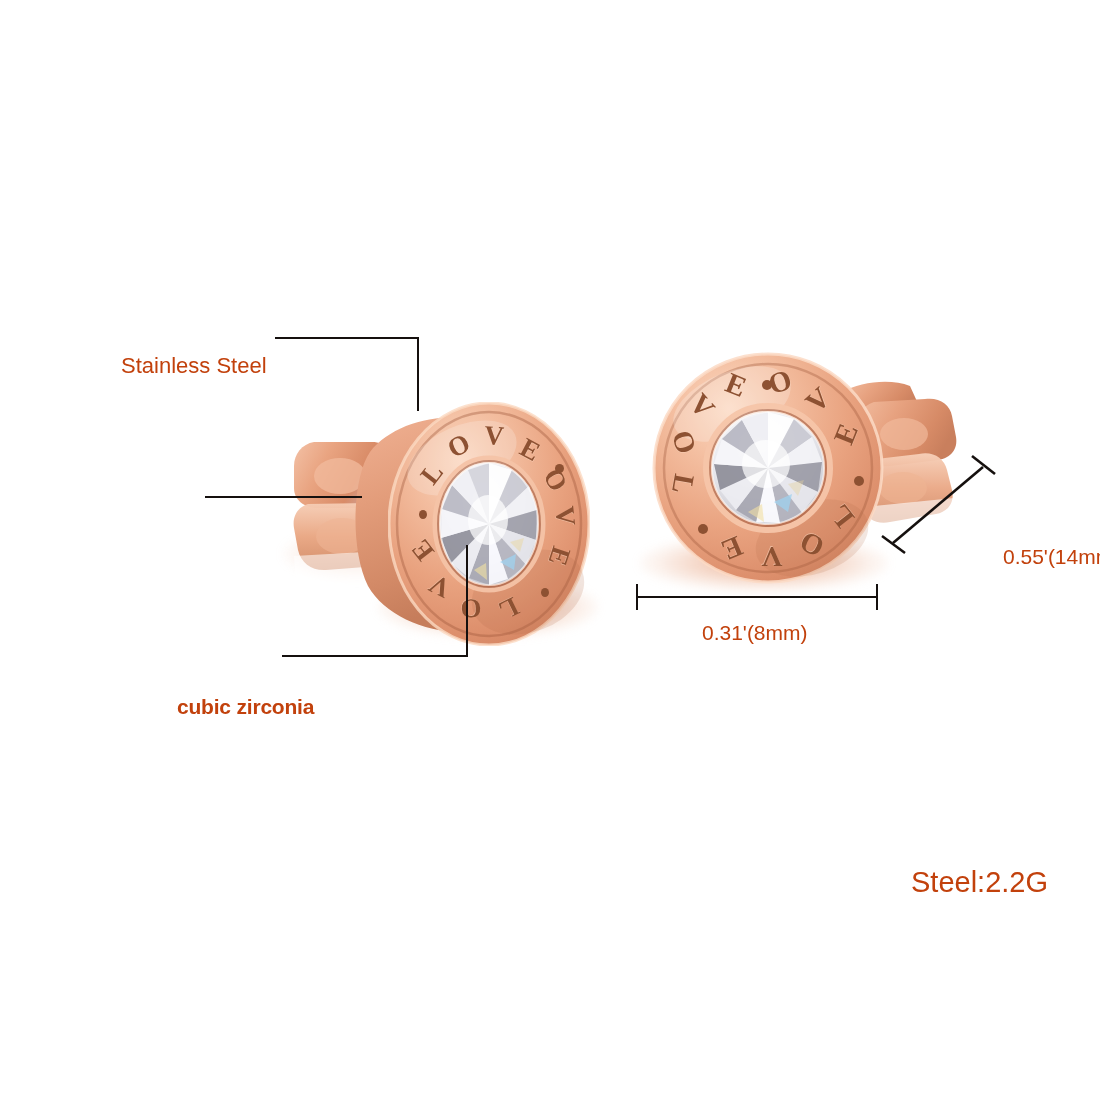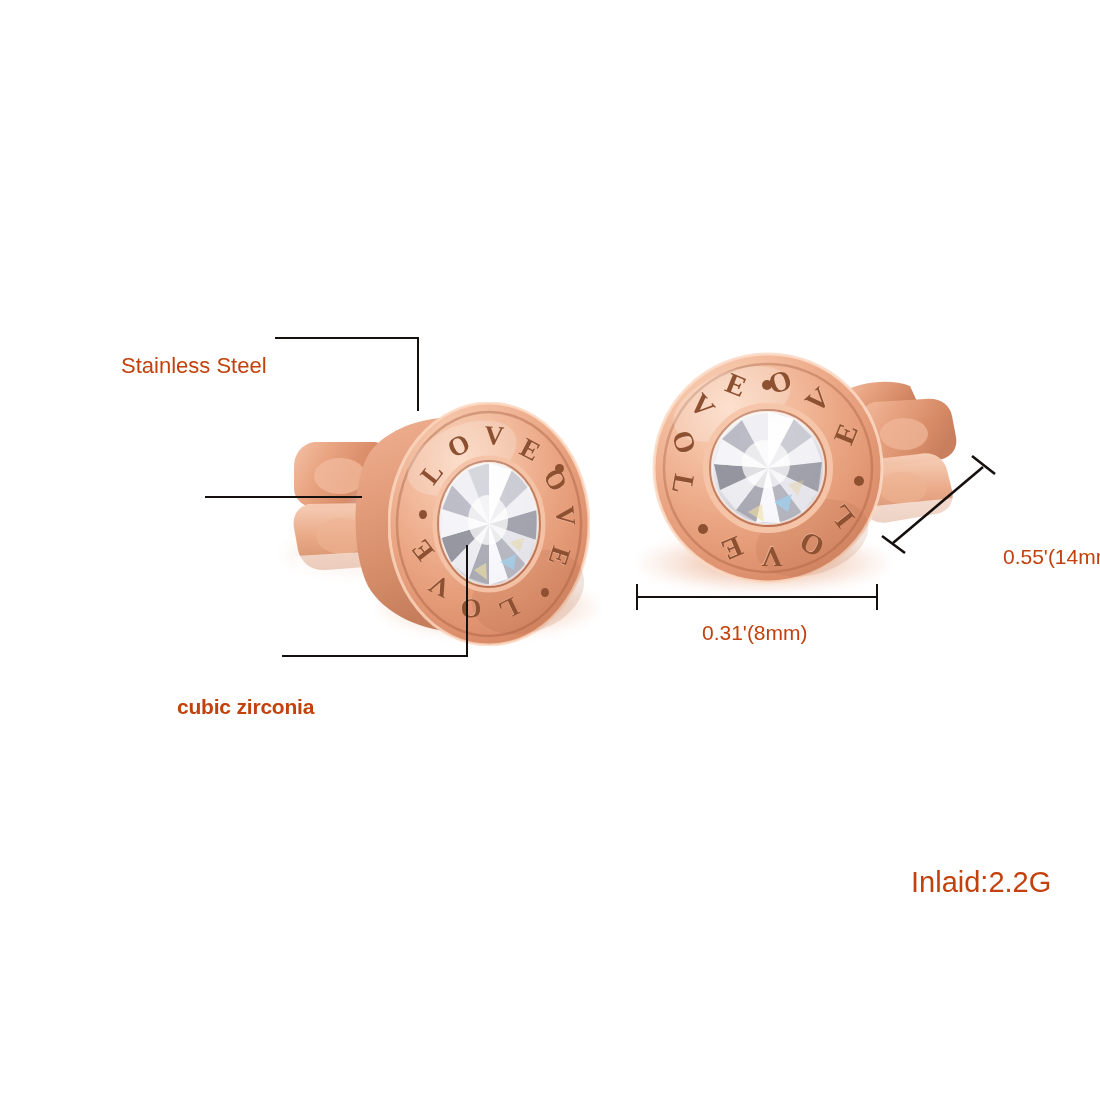--- a/index.html
+++ b/index.html
@@ -467,15 +467,15 @@
   <div class="anno" id="label-stainless-steel">Stainless Steel</div>
 
 
   <div class="anno" id="label-cubic">cubic zirconia</div>
 
 
   <div class="anno" id="label-dim-width">0.31'(8mm)</div>
 
   <div class="anno" id="label-dim-diag">0.55'(14mm)</div>
 
-  <div class="anno" id="label-weight">Inlaid:2.2G</div>
+  <div class="anno" id="label-weight">Steel:2.2G</div>
 
 </div>
 
 </body></html>

